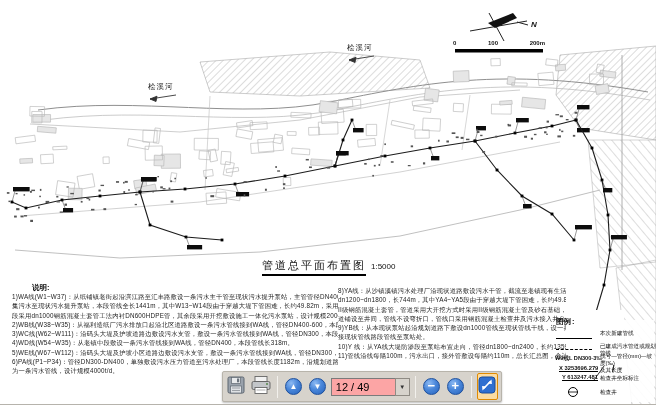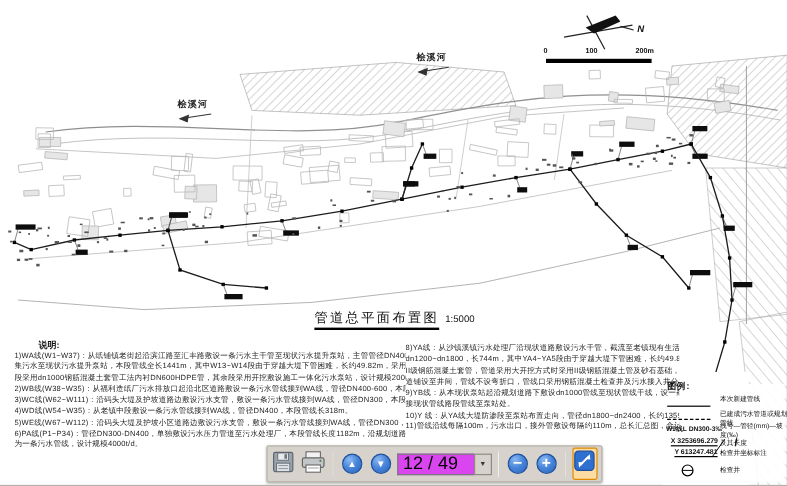--- a/index.html
+++ b/index.html
@@ -7,21 +7,21 @@
   body {
     position:relative; background:#ffffff;
     font-family:"Liberation Sans","DejaVu Sans",sans-serif;
     color:#111; border-bottom:1px solid #b6b3ac;
   }
   #map-svg { position:absolute; left:0; top:0; z-index:1; }
 
   .overlay { position:absolute; z-index:3; }
 
   
-  .river-label { font-size:7.5px; font-weight:bold; letter-spacing:1px; color:#222;text-align:center; }
+  .river-label { font-size:7.5px; font-weight:normal; letter-spacing:1px; color:#222;text-align:center; }
   .north-label { font-size:8px; font-weight:bold; font-style:italic; }
   .scale-ticks { font-size:6px; font-weight:bold; display:flex; width:92px; justify-content:space-between; }
   .sheet-title { font-size:11px; font-weight:normal; letter-spacing:2px;
                  border-bottom:2px solid #000; padding-bottom:1px; display:inline-block; }
   .sheet-scale { font-size:8px; font-weight:normal; margin-left:5px; }
 
   
   .notes-heading { font-size:7.5px; font-weight:bold; }
   .notes-col { font-size:6.3px; line-height:9.3px; color:#1c1c1c; letter-spacing:0.2px; }
   .notes-col div { white-space:nowrap; overflow:hidden; }
@@ -49,22 +49,22 @@
   .tb-sep { width:1px; height:22px; background:#a29e96; border-right:1px solid #f2f0ec; margin:0 2px; }
   .circle-btn {
     width:17px; height:17px; border-radius:50%;
     background:radial-gradient(circle at 35% 28%, #8cb9f2 0%, #4a87da 45%, #2763bd 100%);
     border:1px solid #1d4f9c; color:#fff; display:flex; align-items:center; justify-content:center;
     font-size:8px; line-height:1; font-weight:bold;
   }
   .circle-btn .pm { font-size:13px; margin-top:-2px; }
   #page-combo { display:flex; height:18px; }
   #page-input {
-    width:64px; height:18px; border:1px solid #7b7b7b; border-right:none; background:#d946ef;
-    font-size:15px; font-family:"Liberation Sans",sans-serif; padding:0 4px; color:#000;
+    width:64px; height:18px; border:1px solid #7b7b7b; border-right:none; background:#fca5a5;
+    font-size:11px; font-family:"Liberation Sans",sans-serif; padding:0 4px; color:#000;
   }
   #page-drop {
     width:15px; height:18px; background:#d7d3cc; border:1px solid #8f8b84;
     display:flex; align-items:center; justify-content:center; font-size:6px; color:#333;
   }
   #fit-btn {
     width:26px; height:27px; background:#fcdca2; border:1.5px solid #e08a00; border-radius:2px;
     display:flex; align-items:center; justify-content:center; cursor:pointer;
   }
 </style>

